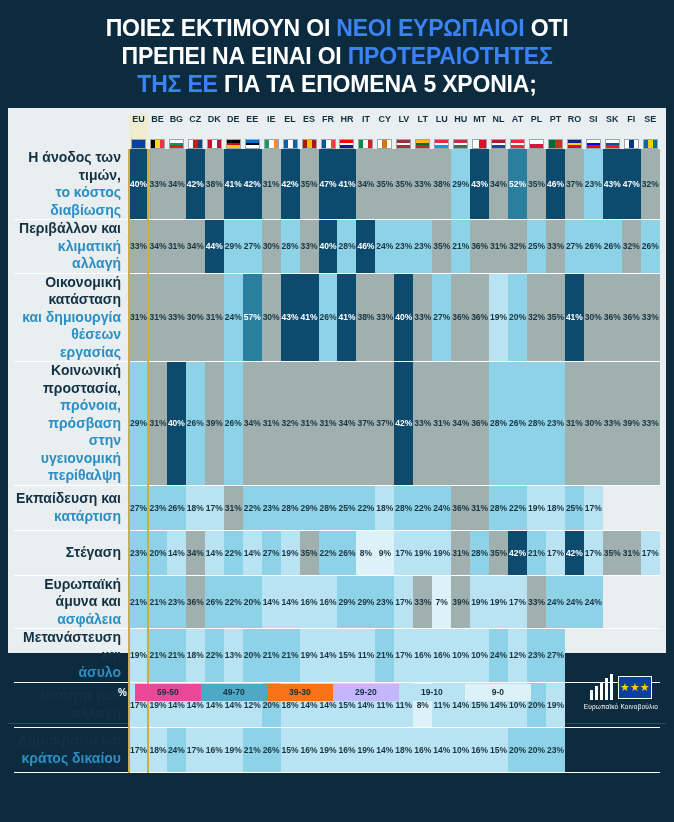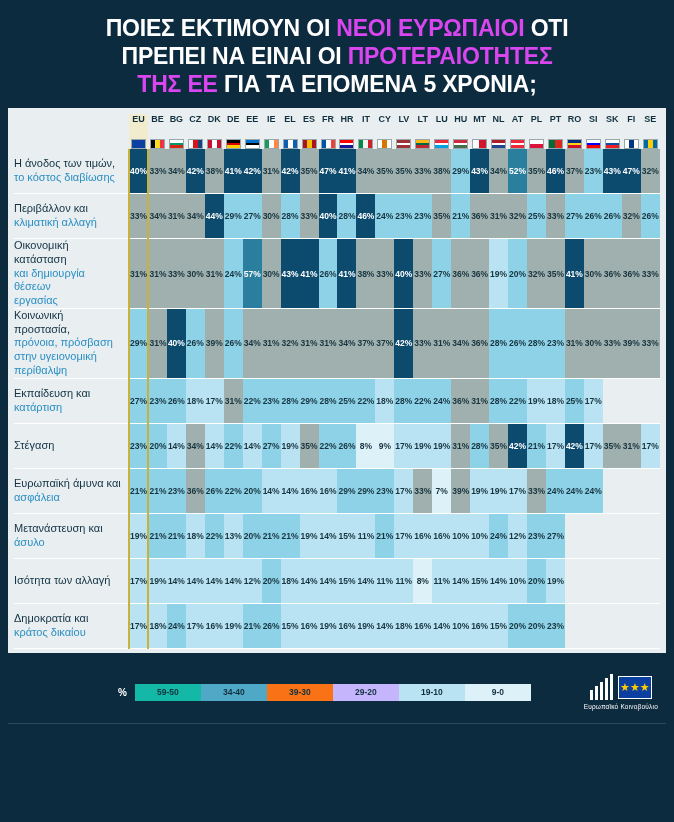--- a/index.html
+++ b/index.html
@@ -15,41 +15,41 @@
   
   .title{
     padding:14px 16px 10px 16px;
     text-align:center;
     font-weight:bold;
     font-size:23px;
     line-height:1.22;
     color:#ffffff;
     letter-spacing:-0.2px;
   }
-  .title .hl{color:#d946ef;}
+  .title .hl{color:#3b82f6;}
 
   
   .board{
     position:relative;
     margin:0 8px;
     background:#e9eef1;
     padding:6px 6px 4px 6px;
     height:545px;
     box-sizing:border-box;
   }
   table.grid{border-collapse:collapse;width:100%;table-layout:fixed;}
   table.grid td,table.grid th{padding:0;margin:0;}
 
   .rowlabel{
     width:108px;
-    text-align:left;
+    text-align:right;
     padding-right:7px !important;
-    font-size:11px;
+    font-size:14px;
     line-height:1.25;
-    font-weight:normal;
+    font-weight:bold;
     color:#123243;
     vertical-align:middle;
   }
   .rowlabel .blue{color:#2a8fc4;}
 
   .hdr{
     height:30px;
     text-align:center;
     vertical-align:bottom;
     font-size:9px;
@@ -559,22 +559,22 @@
             <td class="cell "></td>
             <td class="cell "></td>
           </tr>
         </tbody>
     </table>
   </div>
 
   <div class="legend">
     <div class="pct">%</div>
     <div class="swatches" id="legend-swatches">
-        <div class="sw" style="background: #14b8a6;">59-50</div>
-        <div class="sw" style="background: rgb(79, 169, 198);">34-40</div>
+        <div class="sw" style="background: #ec4899;">59-50</div>
+        <div class="sw" style="background: rgb(79, 169, 198);">49-70</div>
         <div class="sw" style="background: #f97316;">39-30</div>
         <div class="sw" style="background: #c4b5fd;">29-20</div>
         <div class="sw" style="background: rgb(185, 227, 242);">19-10</div>
         <div class="sw" style="background: rgb(221, 241, 249);">9-0</div>
       </div>
     <div class="logo">
       <div class="mark">
         <div class="bars">
           <i style="height:10px"></i>
             <i style="height:14px"></i>

